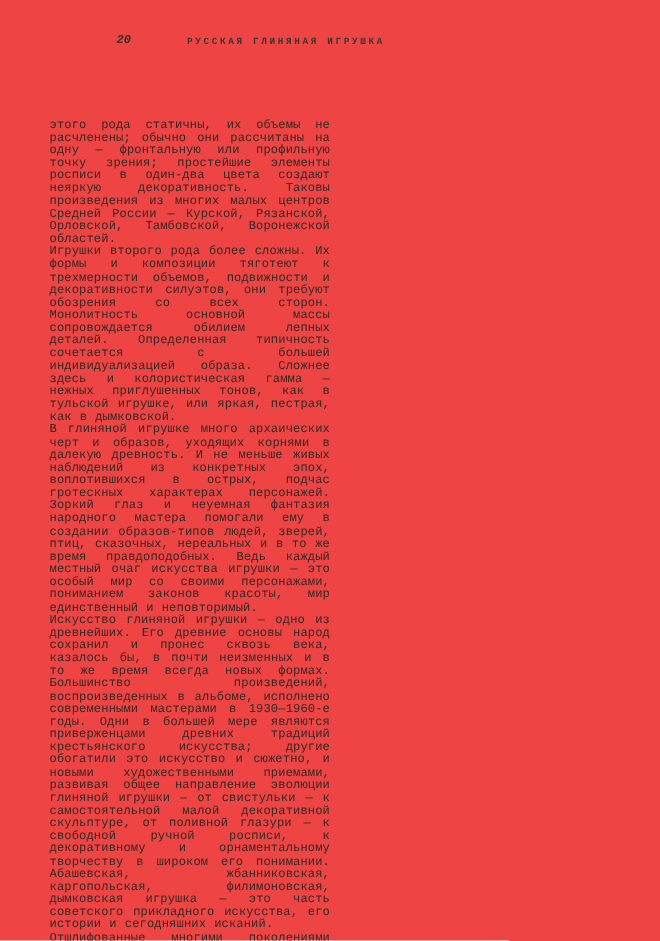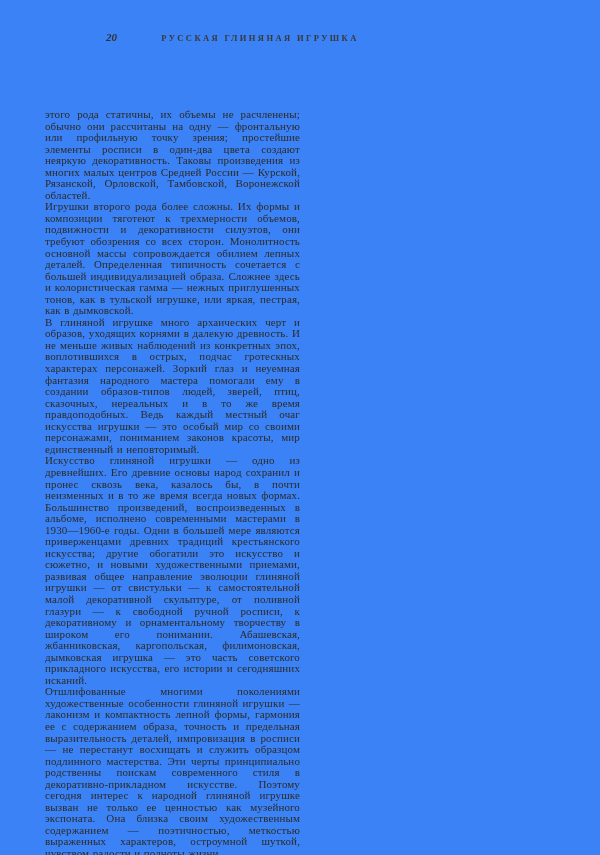--- a/index.html
+++ b/index.html
@@ -7,23 +7,23 @@
     padding: 0;
     width: 600px;
     height: 855px;
     overflow: hidden;
     background: #fbfaf7;
   }
   .page {
     position: relative;
     width: 600px;
     height: 855px;
-    background: #3b82f6;
+    background: #ef4444;
     color: #2d2b27;
-    font-family: Liberation Serif, serif;
+    font-family: Liberation Mono, monospace;
   }
   .running-head {
     position: absolute;
     top: 30px;
     left: 0;
     width: 600px;
     height: 16px;
   }
   .page-number {
     position: absolute;

